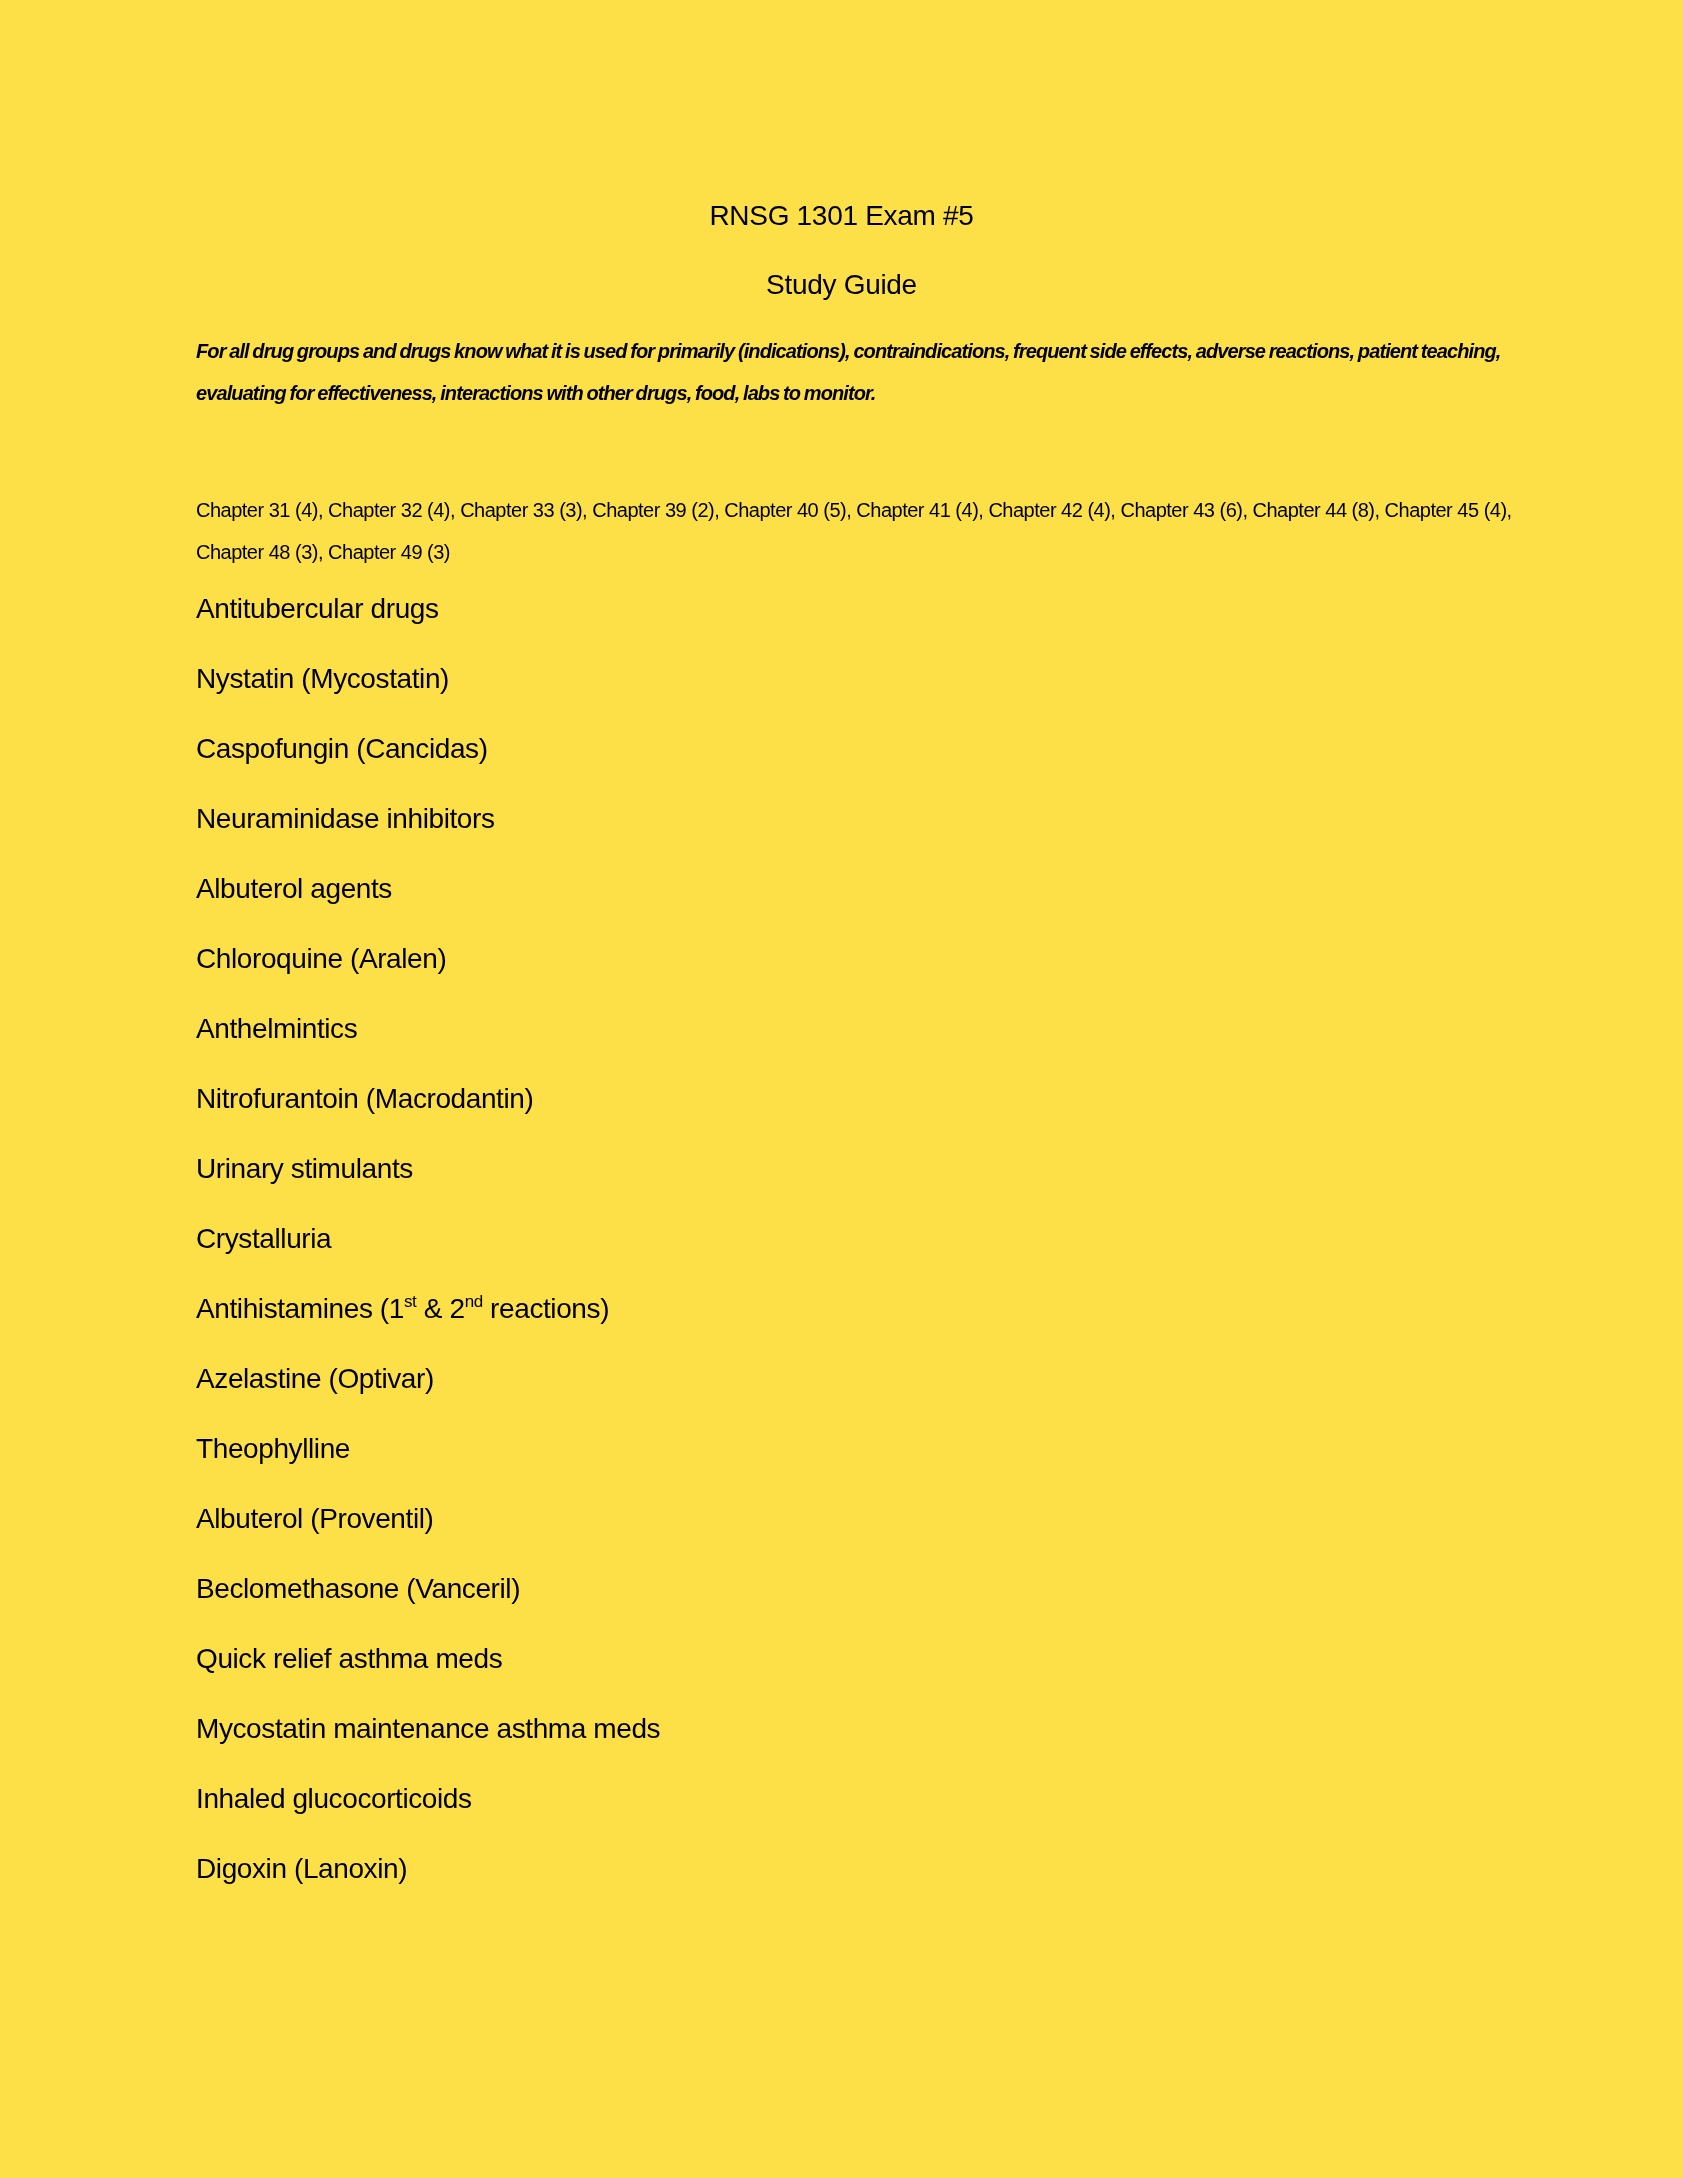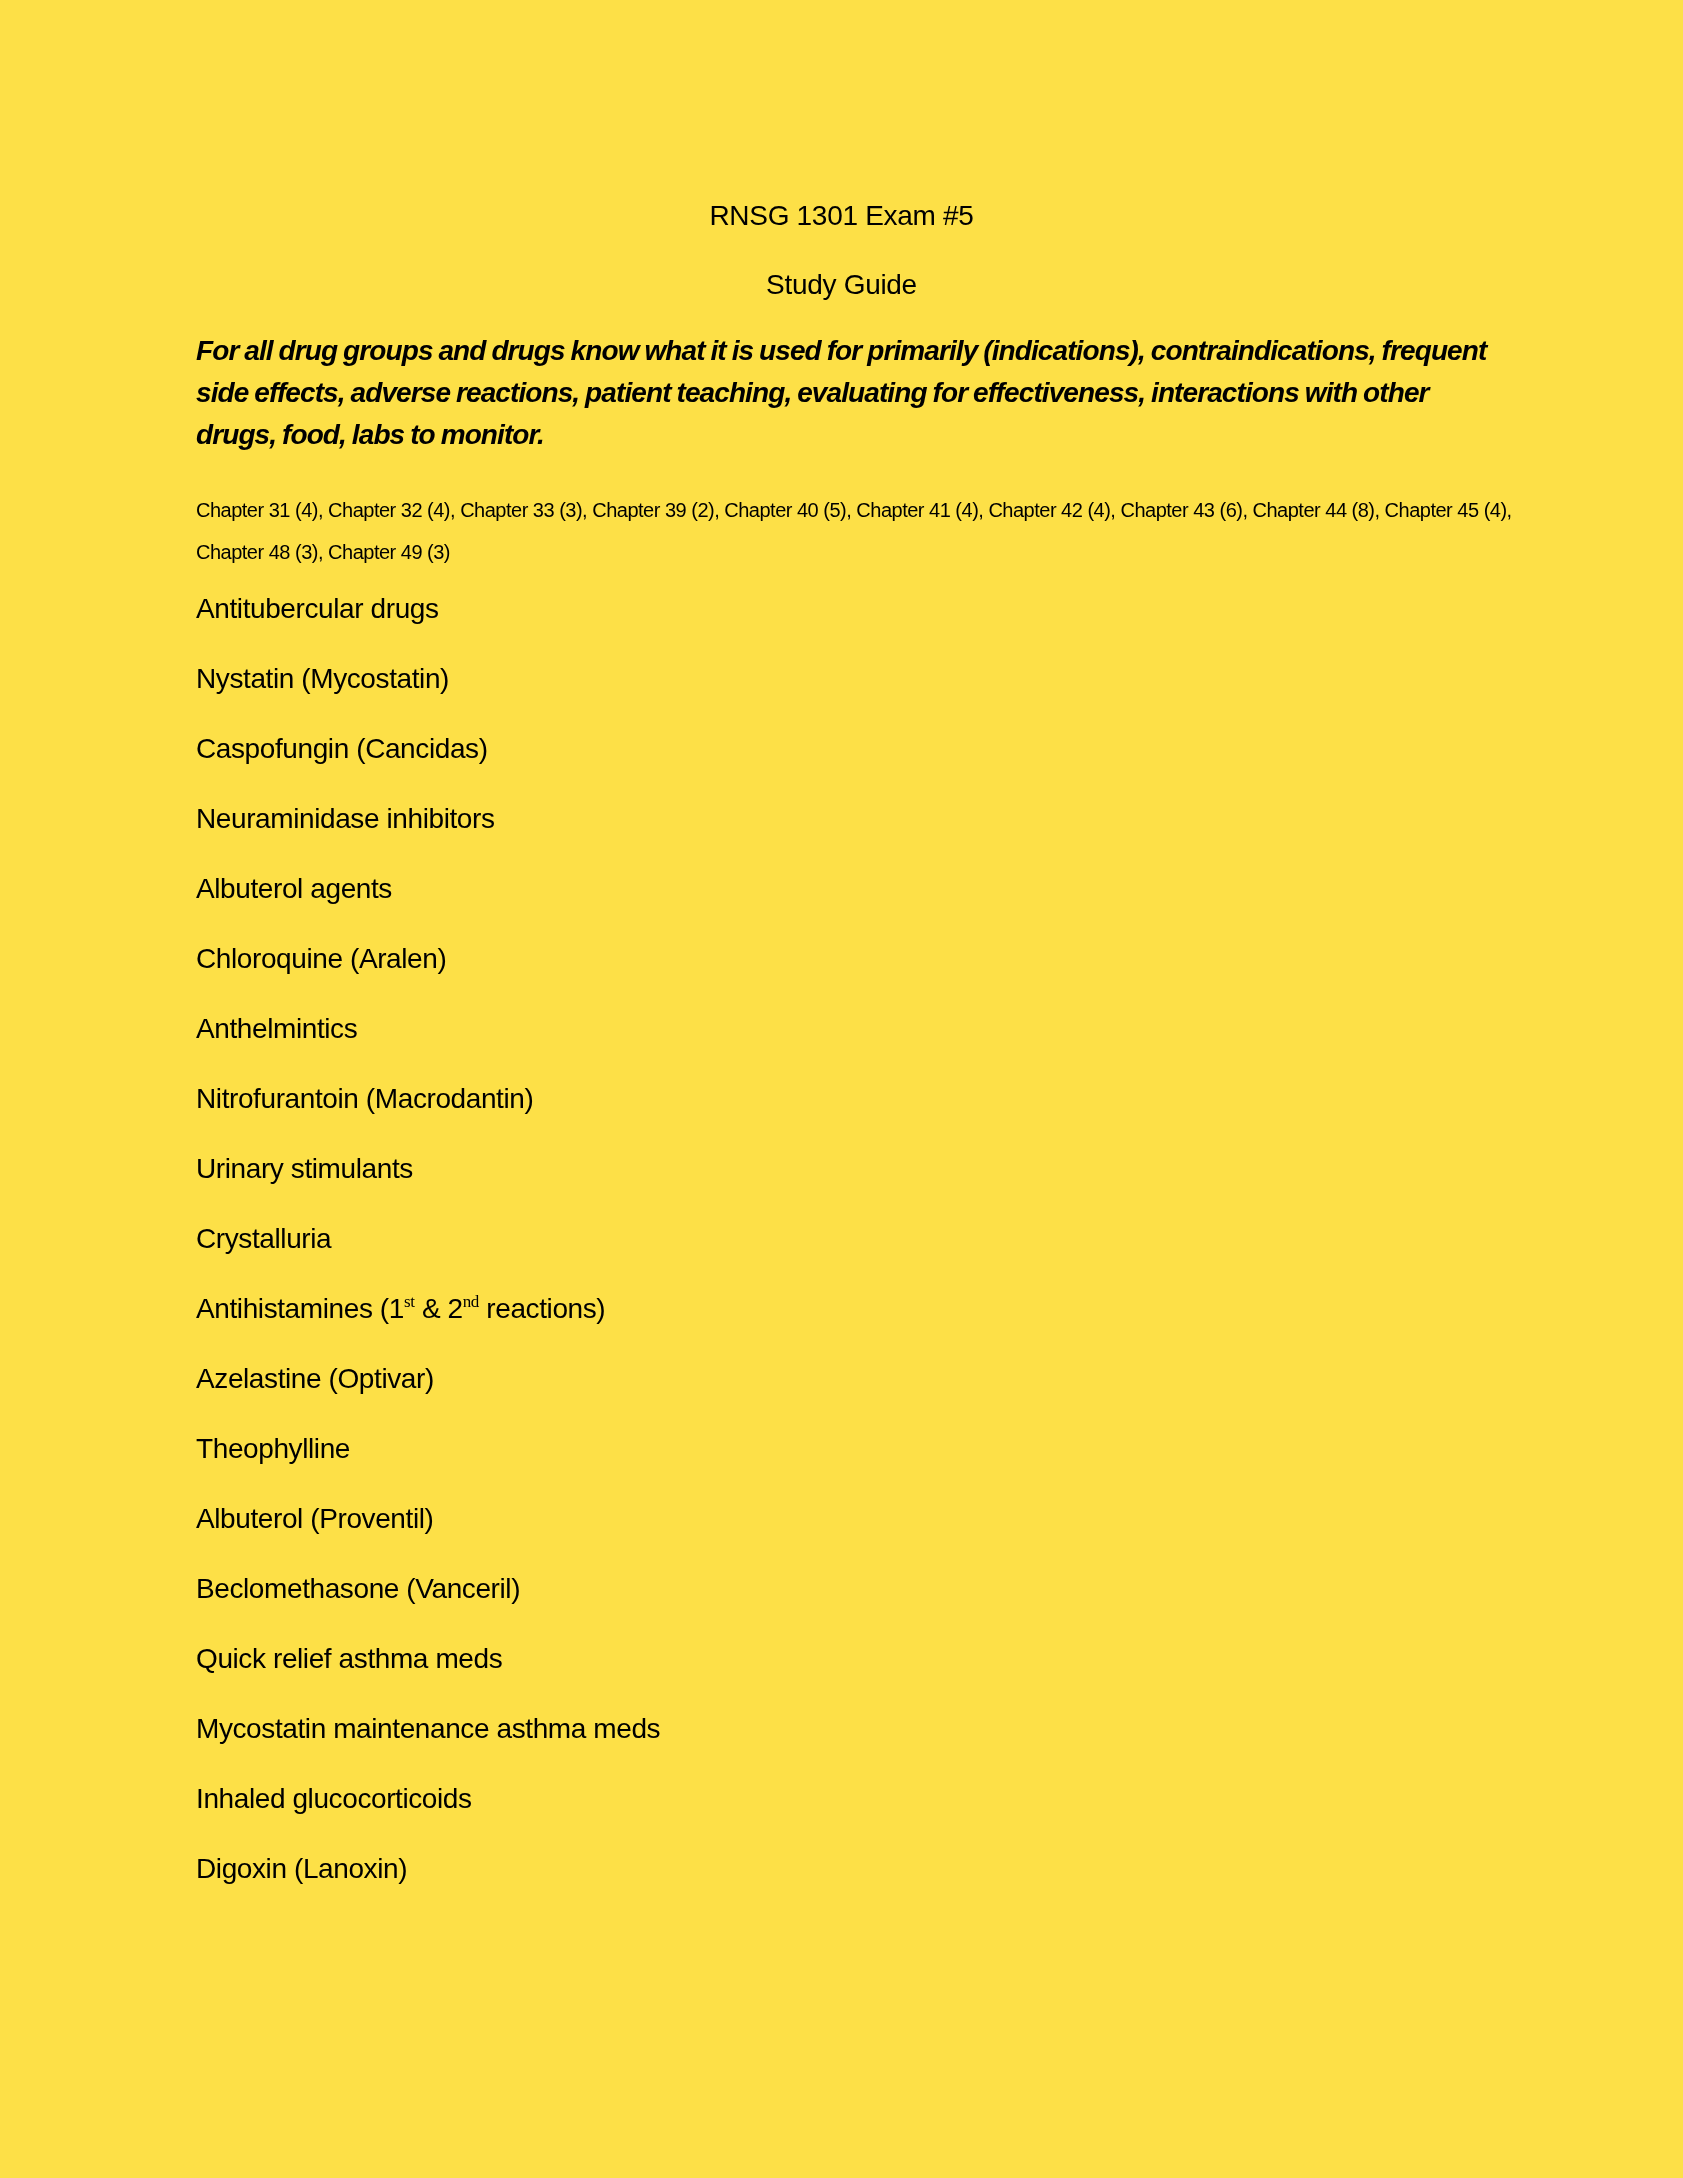--- a/index.html
+++ b/index.html
@@ -2,27 +2,27 @@
 <html><head>
 <meta charset="utf-8">
 <style>
   html, body { margin: 0; padding: 0; background: #ffffff; }
   body { width: 1683px; height: 2178px; position: relative; overflow: hidden;
          font-family: "Liberation Sans", "DejaVu Sans", sans-serif; color: #000; }
   .page { position: absolute; left: 0; top: 0; width: 1683px; height: 2178px; background: #fde047; }
   .center-line { position: absolute; left: 0; width: 1683px; text-align: center;
                  font-size: 28px; line-height: 36px; letter-spacing: -0.3px; }
   .intro { position: absolute; left: 196px; top: 330px; width: 1307px;
-           font-size: 28px; line-height: 42px; font-weight: bold; font-style: italic;
+           font-size: 20px; line-height: 42px; font-weight: bold; font-style: italic;
            letter-spacing: -0.9px; word-spacing: -1px; }
   .chapters { position: absolute; left: 196px; top: 489px; width: 1317px;
               font-size: 20px; line-height: 42px; letter-spacing: -0.5px; }
   .list { position: absolute; left: 196px; top: 591px; margin: 0; padding: 0; list-style: none; }
   .list li { height: 70px; font-size: 28px; line-height: 36px; letter-spacing: -0.4px; white-space: nowrap; }
-  sup { font-size: 17px; line-height: 0; vertical-align: 11px; font-family: Liberation Serif, serif; }
+  sup { font-size: 17px; line-height: 0; vertical-align: 11px; }
 </style>
 </head>
 <body>
 
 <div class="page">
 
   <div class="center-line" style="top:198px;">RNSG 1301 Exam #5</div>
   <div class="center-line" style="top:267px;">Study Guide</div>
 
   <div class="intro">For all drug groups and drugs know what it is used for primarily (indications),  contraindications, frequent side effects, adverse reactions, patient teaching, evaluating for effectiveness, interactions with other drugs, food, labs to monitor.</div>

